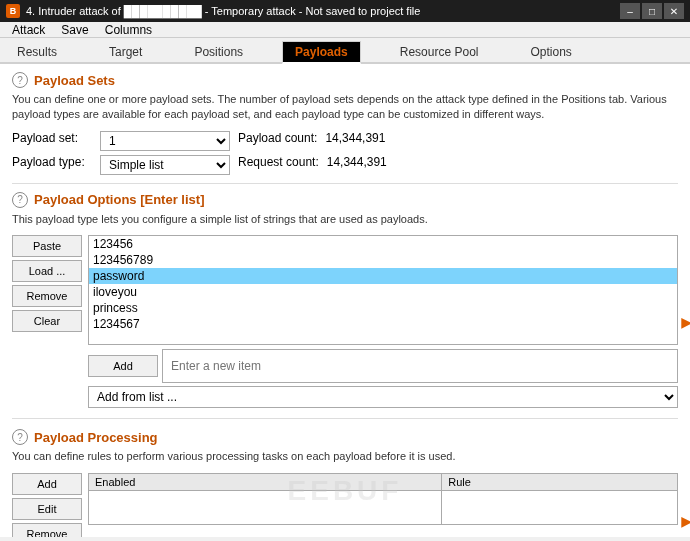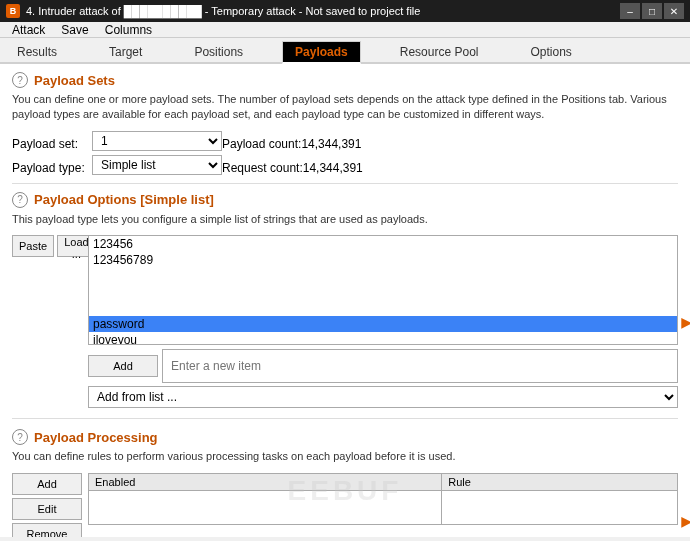--- a/index.html
+++ b/index.html
@@ -132,22 +132,23 @@
 
     .description {
       font-size: 11px;
       color: #333;
       margin-bottom: 8px;
       line-height: 1.4;
     }
 
     .form-row {
       display: flex;
-      align-items: flex-end;
+      align-items: flex-start;
       margin-bottom: 4px;
+      gap: 8px;
     }
     .form-label {
       font-size: 12px;
       color: #000;
       min-width: 80px;
     }
     .form-select {
       height: 20px;
       font-size: 12px;
       border: 1px solid #aaa;
@@ -166,21 +167,21 @@
       border-top: 1px solid #ddd;
       margin: 8px 0;
     }
 
     .payload-options-area {
       display: flex;
       gap: 0;
     }
     .payload-buttons-col {
       display: flex;
-      flex-direction: row;
+      flex-direction: column;
       gap: 3px;
       margin-right: 6px;
       width: 70px;
     }
     .action-btn {
       height: 22px;
       font-size: 11px;
       background: #f0f0f0;
       border: 1px solid #aaa;
       cursor: pointer;
@@ -198,21 +199,21 @@
       border: 1px solid #aaa;
       overflow-y: auto;
       background: #fff;
       font-size: 12px;
     }
     .list-item {
       padding: 1px 4px;
       cursor: pointer;
       color: #000;
     }
-    .list-item.selected { background: #3b82f6; margin-top: 48px; }
+    .list-item.selected { background: #7dd3fc; }
 
     .scroll-arrow {
       position: absolute;
       right: -14px;
       top: 50%;
       transform: translateY(-50%);
       color: #e06000;
       font-size: 14px;
     }
 
@@ -354,21 +355,21 @@
       <option>Simple list</option>
     </select>
     <span class="form-stat">Request count:</span>
     <span class="form-stat">14,344,391</span>
   </div>
 
   <hr class="section-divider">
 
   <div class="section-header">
     <div class="help-icon">?</div>
-    <span class="section-title">Payload Options [Simple list]</span>
+    <span class="section-title">Payload Options [Enter list]</span>
   </div>
   <p class="description">This payload type lets you configure a simple list of strings that are used as payloads.</p>
 
   <div class="payload-options-area">
     <div class="payload-buttons-col">
       <button class="action-btn">Paste</button>
       <button class="action-btn">Load ...</button>
       <button class="action-btn">Remove</button>
       <button class="action-btn">Clear</button>
     </div>

